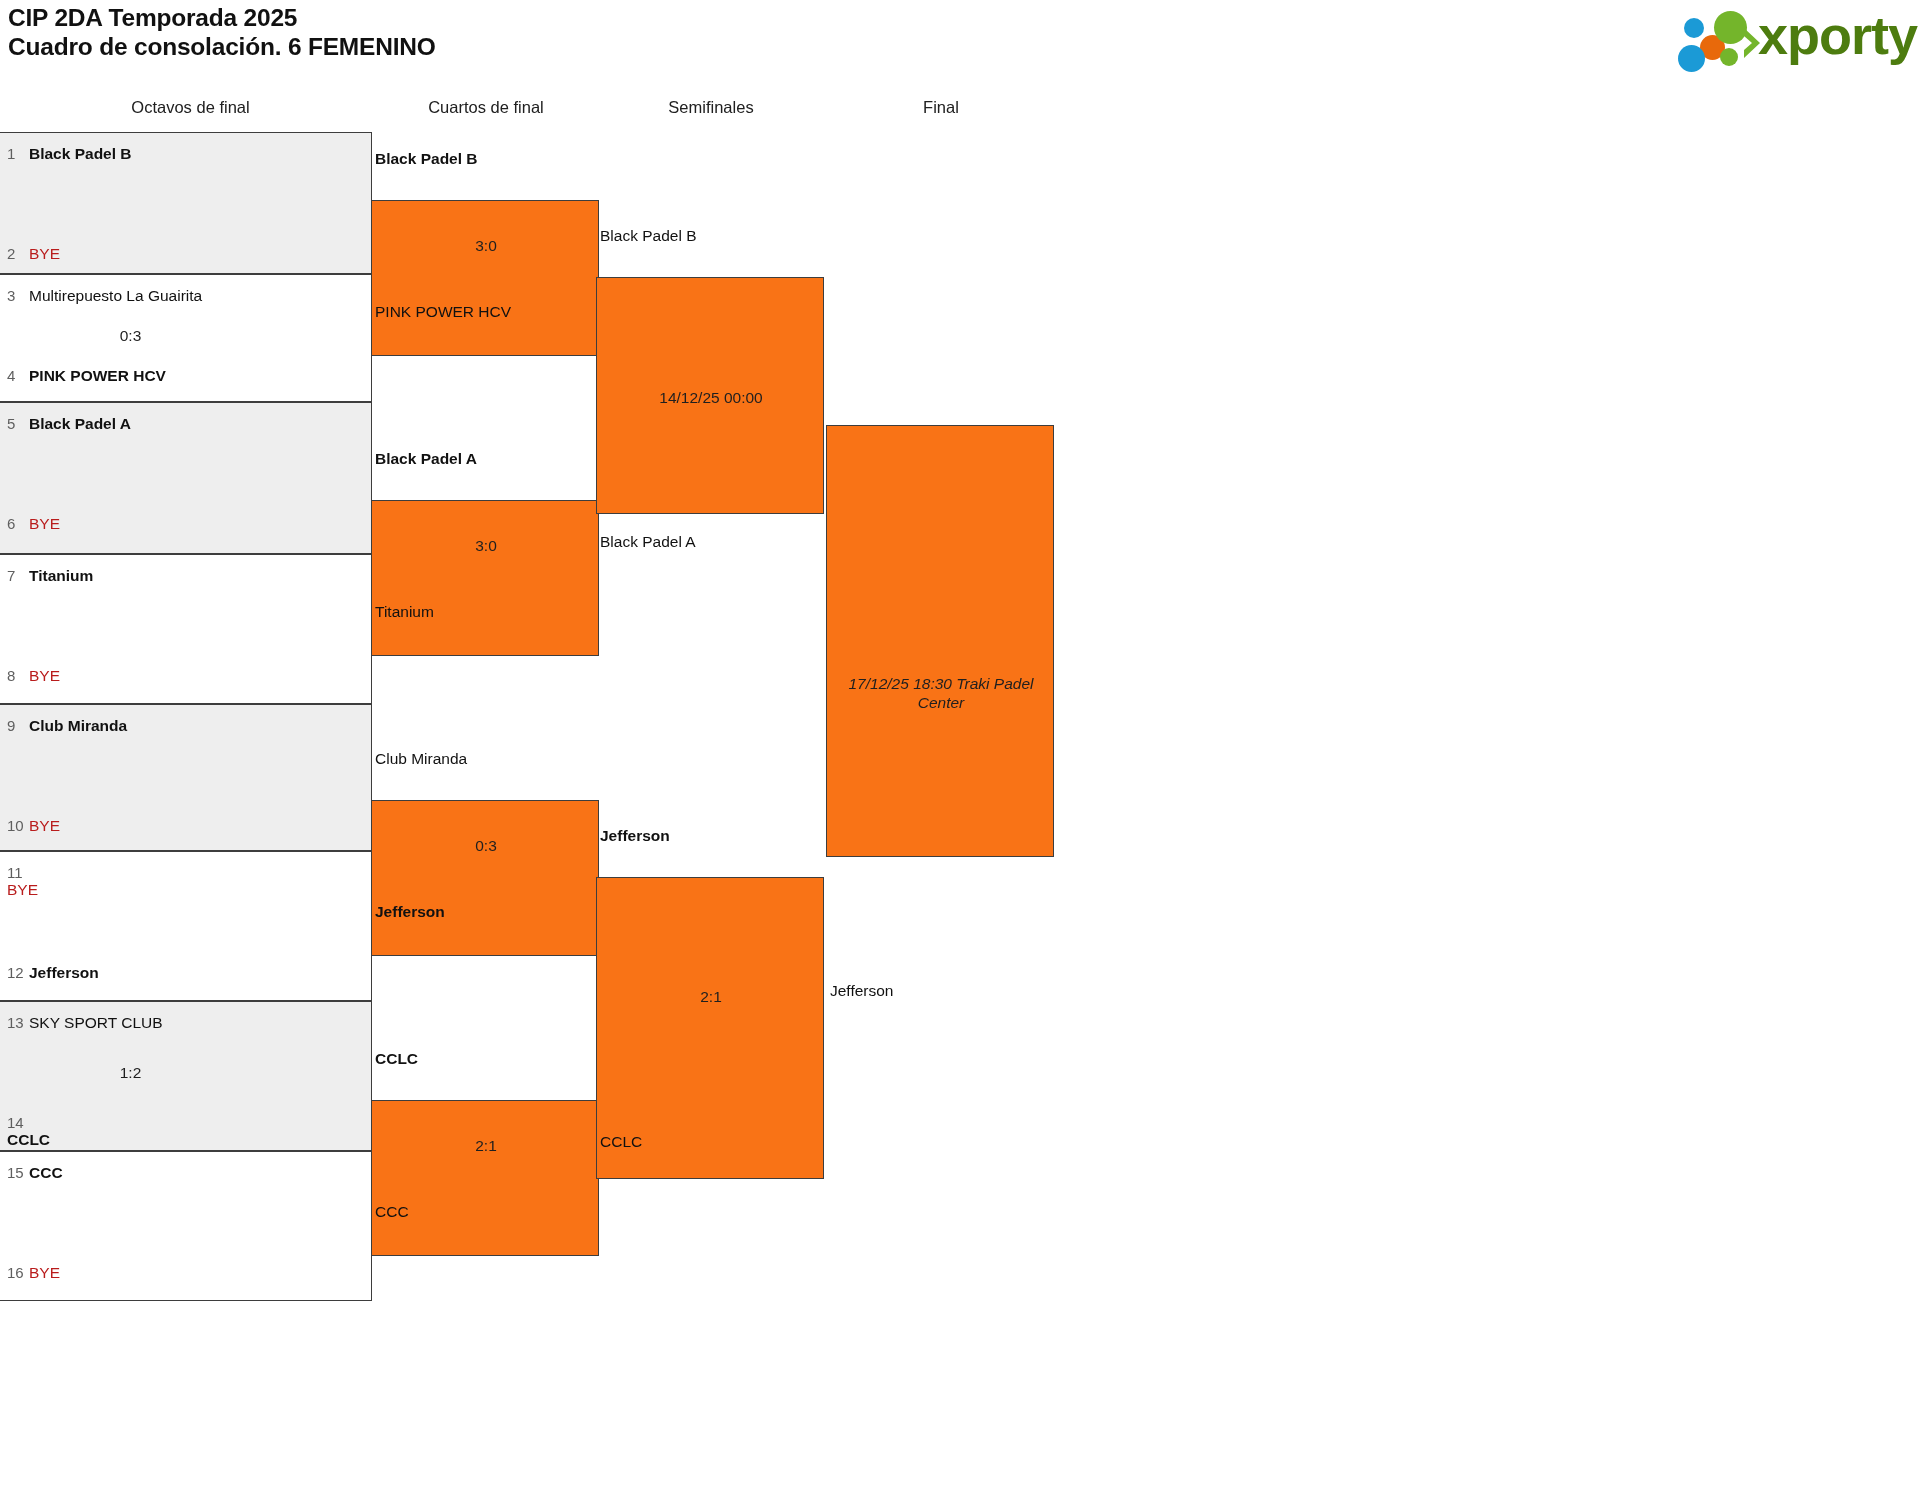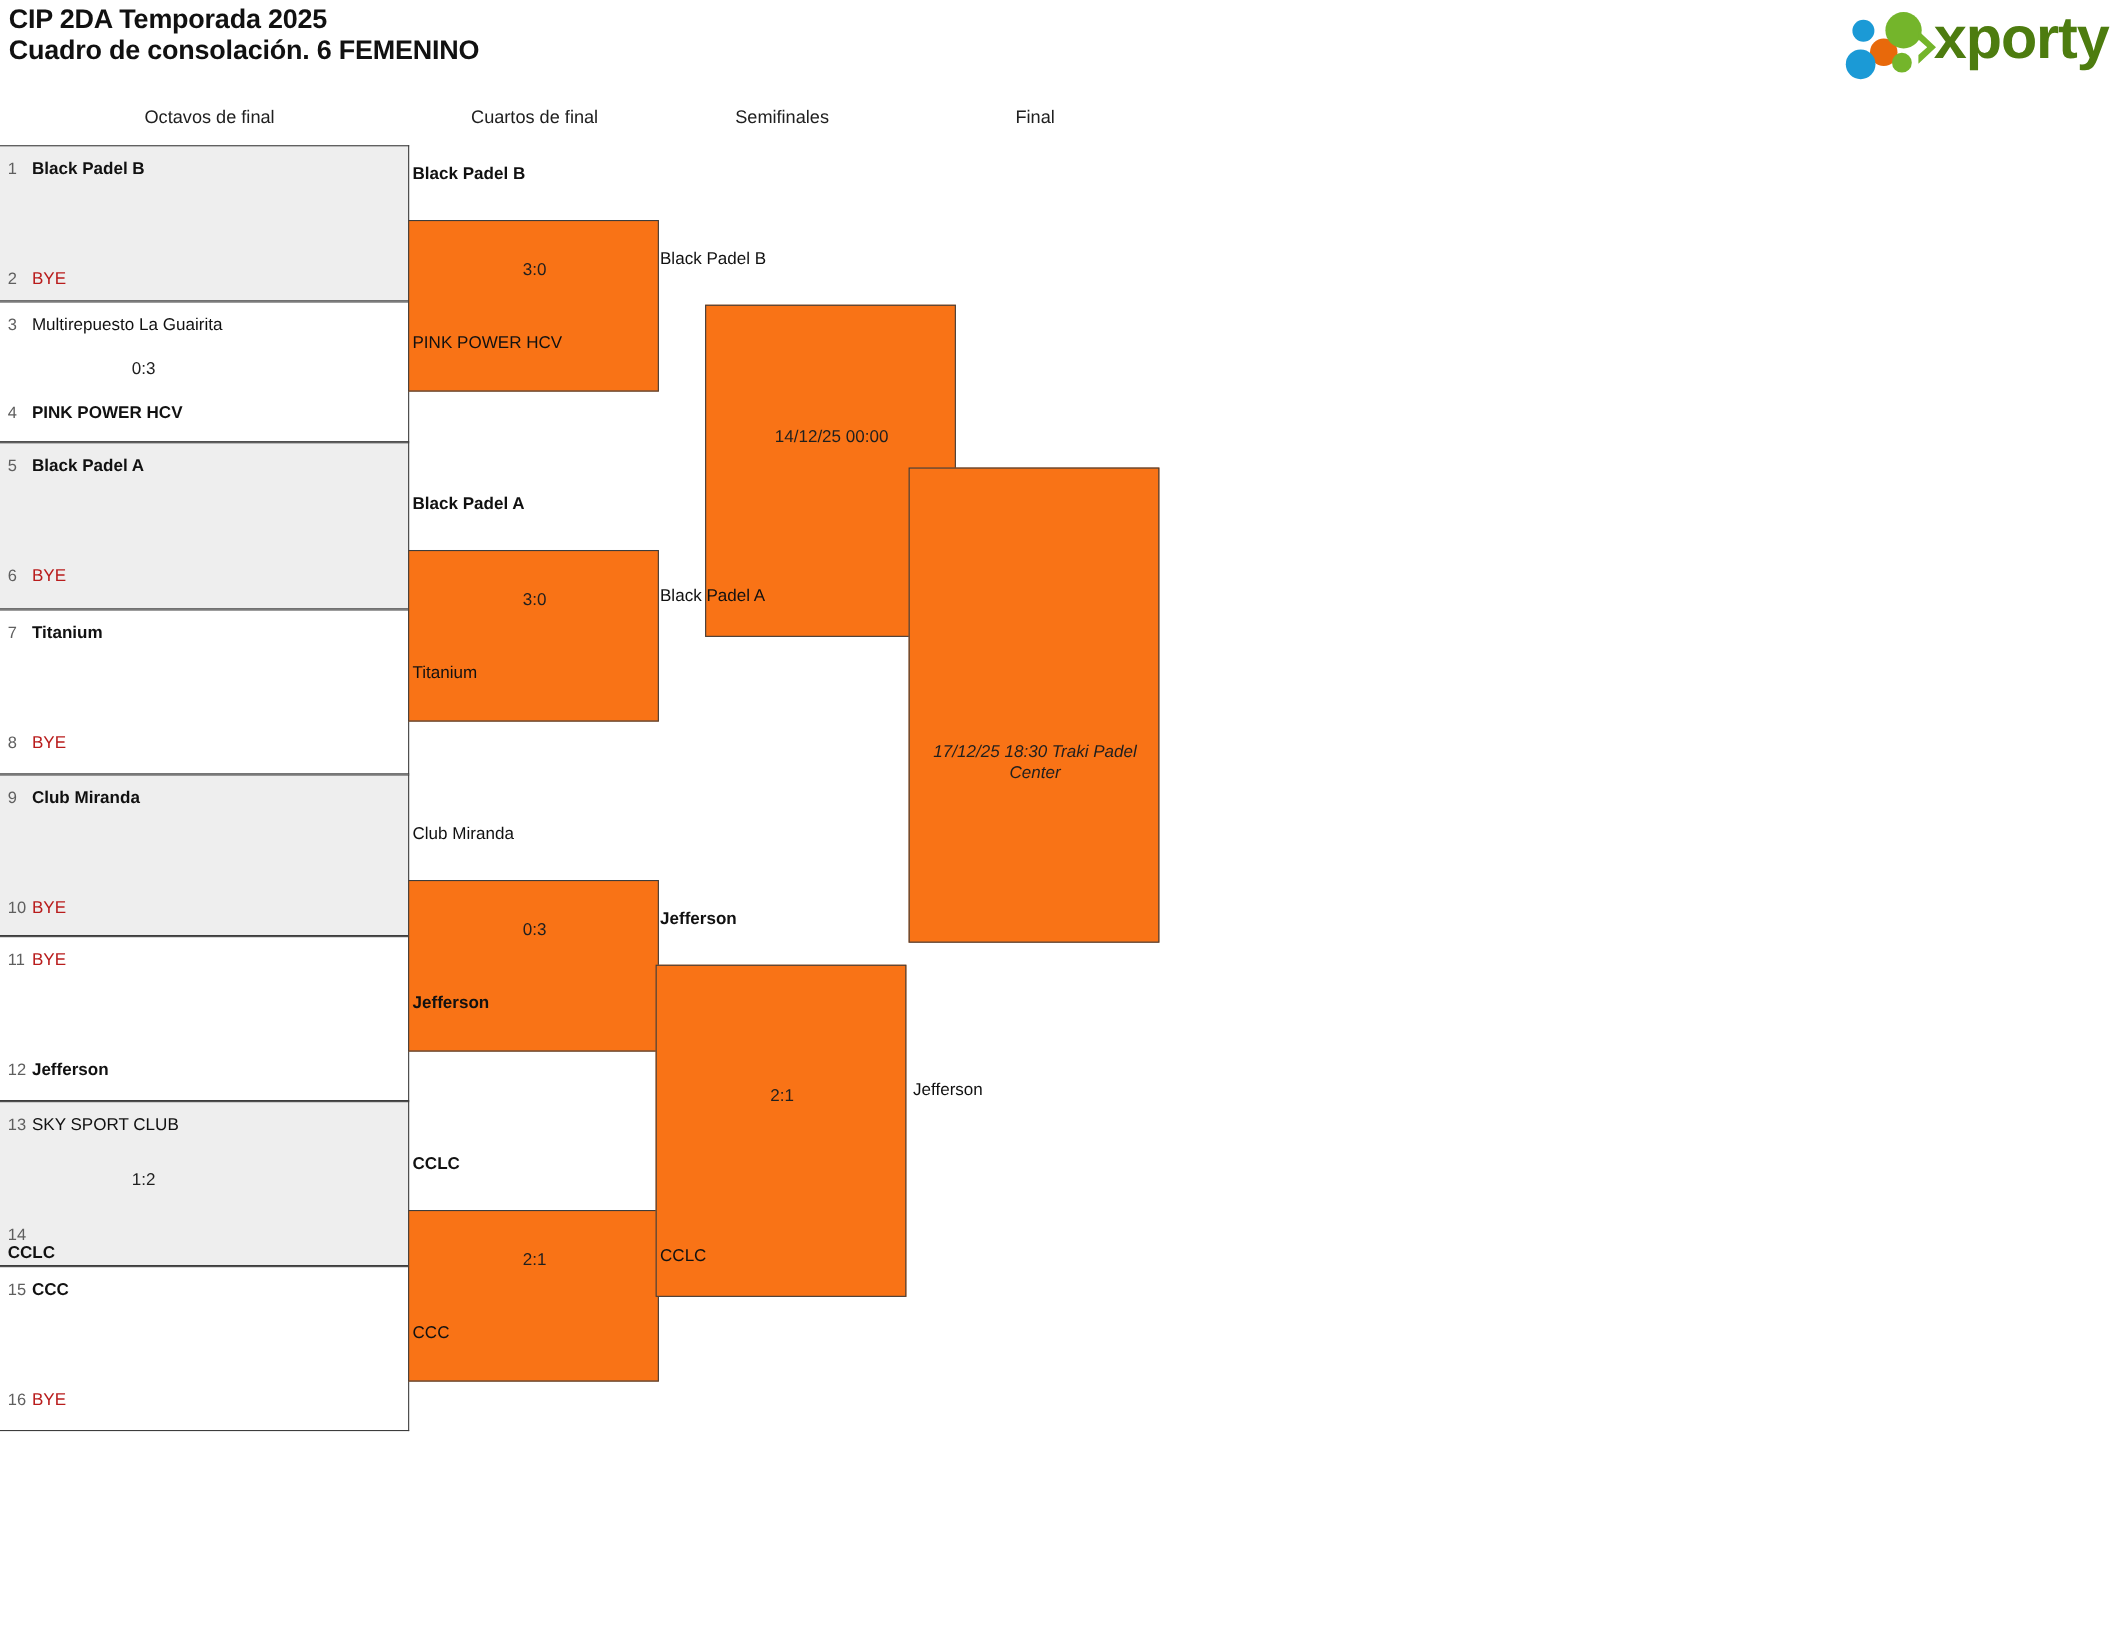--- a/index.html
+++ b/index.html
@@ -228,21 +228,21 @@
       <span class="tname win">Club Miranda</span>
     </div>
     <div class="r1-slot" style="top:112px;">
       <span class="seed">10</span>
       <span class="tname bye">BYE</span>
     </div>
     <div class="r1-score" style="left:0; top:62px; width:373px;"></div>
   </div>
 
   <div class="r1-box plain" style="left:-1px; top:851px; width:373px; height:150px;">
-    <div class="r1-slot" style="top:12px;">
+    <div class="r1-slot" style="top:12px;flex-direction:column;">
       <span class="seed">11</span>
       <span class="tname bye">BYE</span>
     </div>
     <div class="r1-slot" style="top:112px;">
       <span class="seed">12</span>
       <span class="tname win">Jefferson</span>
     </div>
     <div class="r1-score" style="left:0; top:62px; width:373px;"></div>
   </div>
 
@@ -288,21 +288,21 @@
   </div>
   <div class="m-label win" style="left:375px; top:903px;">Jefferson</div>
 
   <div class="m-label win" style="left:375px; top:1050px;">CCLC</div>
   <div class="m-box" style="left:371px; top:1100px; width:228px; height:156px;">
     <div class="m-score" style="left:0; top:36px; width:228px;">2:1</div>
   </div>
   <div class="m-label" style="left:375px; top:1203px;">CCC</div>
 
   <div class="m-label" style="left:600px; top:227px;">Black Padel B</div>
-  <div class="m-box" style="left:596px; top:277px; width:228px; height:302px;margin-left:45px;">
+  <div class="m-box" style="left:596px; top:277px; width:228px; height:237px;">
     <div class="m-sched" style="left:0; top:110px; width:228px;">14/12/25 00:00</div>
     <div class="m-score" style="left:0; top:140px; width:228px;"></div>
   </div>
   <div class="m-label" style="left:600px; top:533px;">Black Padel A</div>
 
   <div class="m-label win" style="left:600px; top:827px;">Jefferson</div>
   <div class="m-box" style="left:596px; top:877px; width:228px; height:302px;">
     <div class="m-score" style="left:0; top:110px; width:228px;">2:1</div>
   </div>
   <div class="m-label" style="left:600px; top:1133px;">CCLC</div>

